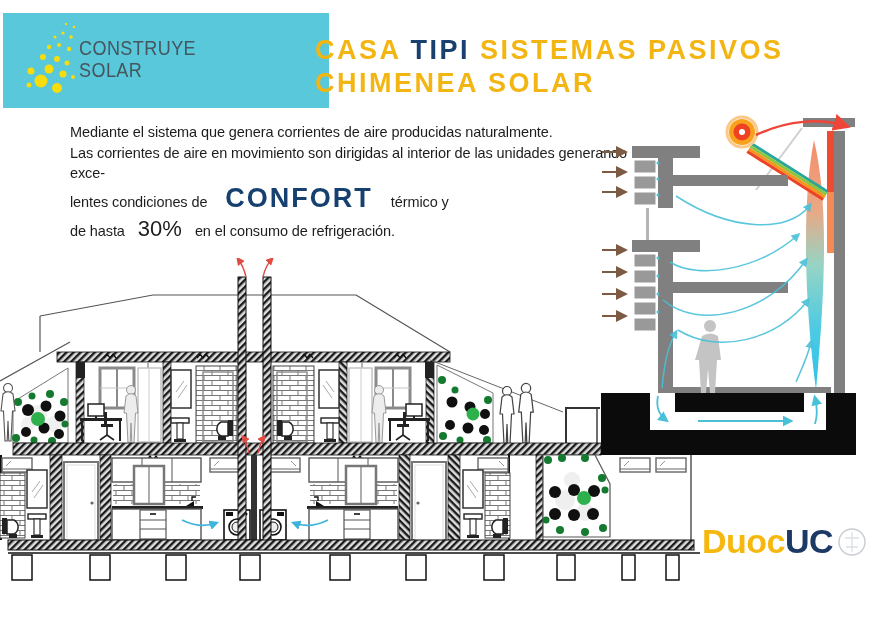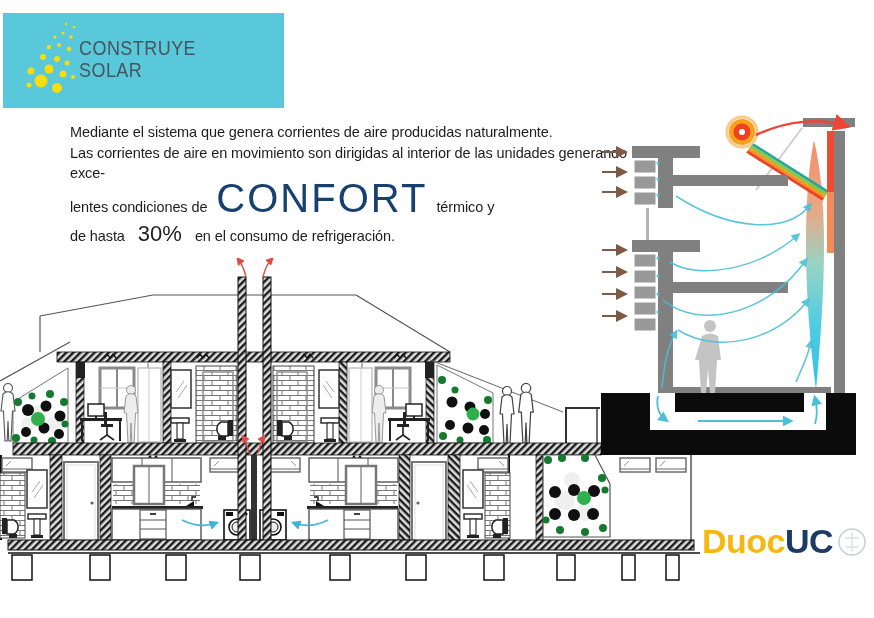--- a/index.html
+++ b/index.html
@@ -1,31 +1,31 @@
 <!DOCTYPE html>
 <html><head>
 <meta charset="utf-8">
 <style>
   html,body{margin:0;padding:0;background:#fff;}
   .canvas{position:relative;width:874px;height:618px;background:#fff;overflow:hidden;
           font-family:"Liberation Sans",sans-serif;}
   
-  .logo-box{position:absolute;left:3px;top:13px;width:281px;height:95px;background:#58c8da;}
+  .logo-box{position:absolute;left:3px;top:13px;width:326px;height:95px;background:#58c8da;}
   .brand{position:absolute;left:76px;top:24px;color:#46565e;font-size:20px;line-height:22px;
          letter-spacing:.5px;transform:scaleX(.9);transform-origin:left top;font-weight:500;}
   .dots{position:absolute;left:16px;top:6px;}
   
   .title{position:absolute;left:315px;top:34px;font-size:27px;line-height:33px;font-weight:800;
          letter-spacing:2.5px;color:#f3b512;}
   .title .navy{color:#1a4070;}
   
   .bodytext{position:absolute;left:42px;top:122px;width:568px;color:#1d1d1d;
             font-size:14.5px;line-height:20.5px;letter-spacing:-.1px;margin-left:28px;}
-  .bigline{display:flex;align-items:baseline;gap:9px;margin-top:4px;white-space:nowrap;}
-  .big{font-size:40px;font-weight:normal;color:#16406f;letter-spacing:2px;}
+  .bigline{display:flex;align-items:baseline;gap:18px;margin-top:4px;white-space:nowrap;}
+  .big{font-size:27px;font-weight:bold;color:#16406f;letter-spacing:2px;}
   .lastline{display:flex;align-items:baseline;gap:13px;margin-top:7px;white-space:nowrap;}
   .pct{font-size:22px;letter-spacing:0;}
   
   .house-svg{position:absolute;left:0;top:258px;}
   .diagram-svg{position:absolute;left:598px;top:112px;}
   
   .duoc{position:absolute;left:702px;top:522px;display:flex;align-items:baseline;
         font-weight:bold;font-size:34px;letter-spacing:-.5px;}
   .duoc .d1{color:#f6b80f;}
   .duoc .d2{color:#1d3a67;}
@@ -58,20 +58,24 @@
           <circle cx="55" cy="8" r="1.3"></circle>
           <circle cx="47" cy="5" r="1.2"></circle>
       </g>
     </svg>
     <div class="brand">
       <div>CONSTRUYE</div>
       <div>SOLAR</div>
     </div>
   </div>
 
+  <div class="title">
+    <div><span>CASA </span><span class="navy">TIPI</span><span> SISTEMAS PASIVOS</span></div>
+    <div>CHIMENEA SOLAR</div>
+  </div>
 
   <div class="bodytext">
     <div>Mediante el sistema que genera corrientes de aire producidas naturalmente.</div>
     <div>Las corrientes de aire en movimiento son dirigidas al interior de las unidades generando exce-</div>
     <div class="bigline">
       <span>lentes condiciones de</span>
       <span class="big">CONFORT</span>
       <span>térmico y</span>
     </div>
     <div class="lastline">

